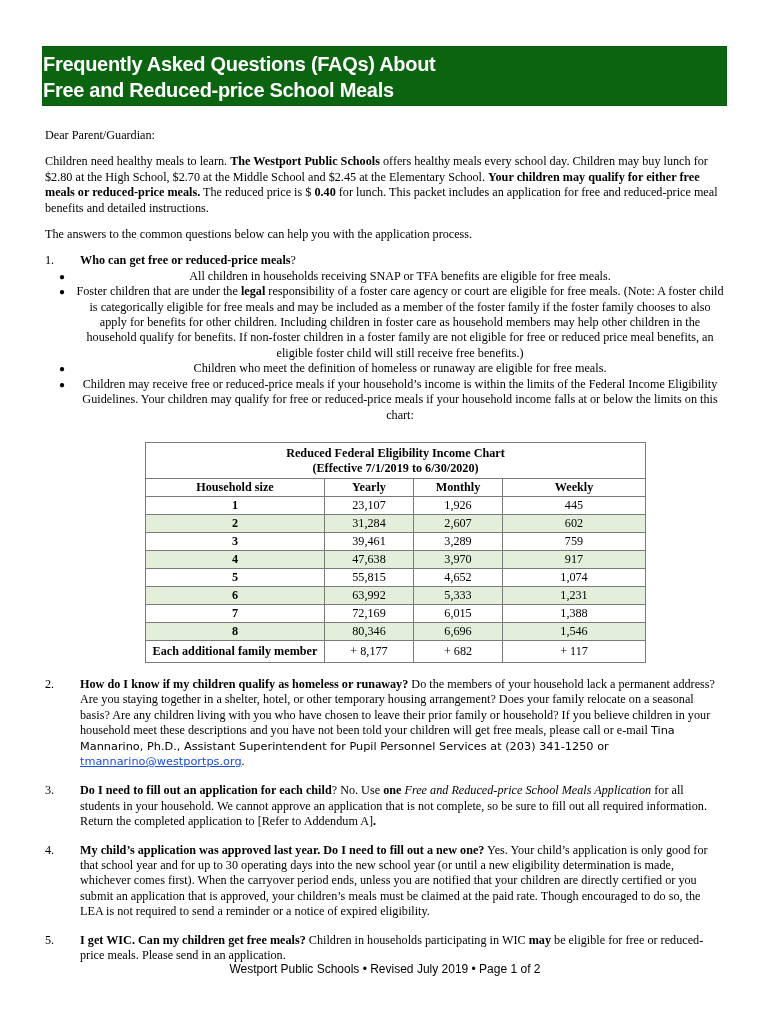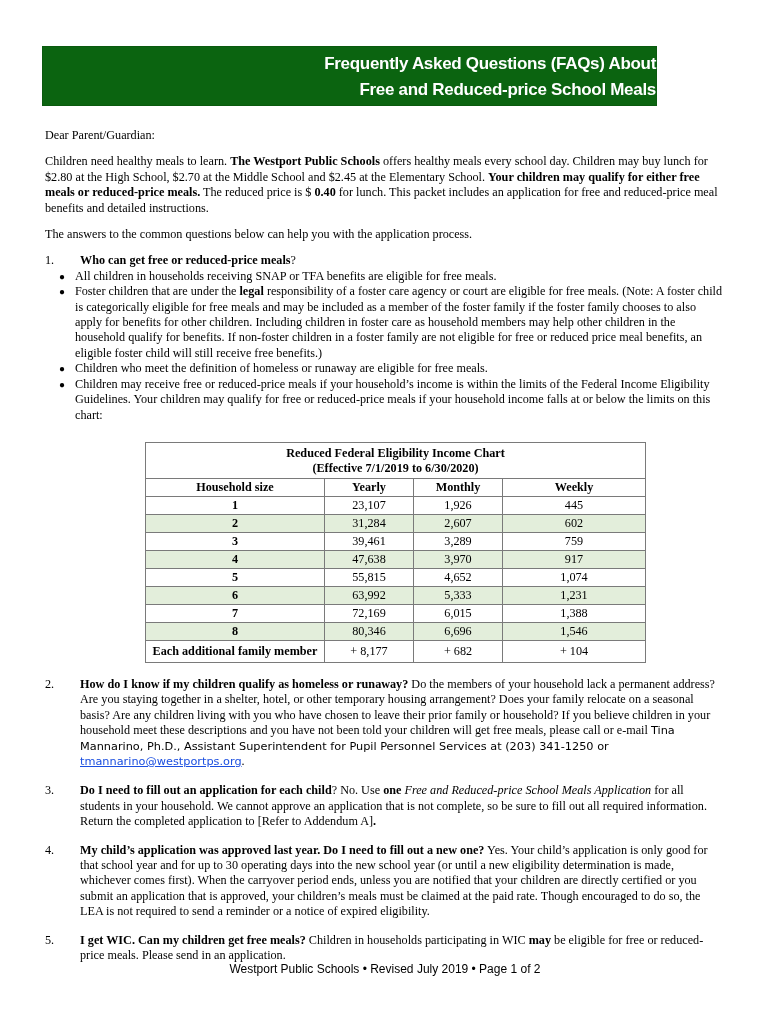--- a/index.html
+++ b/index.html
@@ -1,38 +1,38 @@
 <!DOCTYPE html>
 <html><head>
 <meta charset="utf-8">
 <style>
   html, body { margin: 0; padding: 0; background: #ffffff; }
   body {
     width: 770px; height: 1024px; overflow: hidden; position: relative;
     font-family: "Liberation Serif", serif; color: #000; font-size: 12.2px;
   }
   .banner {
-    position: absolute; left: 42px; top: 46px; width: 615px; height: 60px;
+    position: absolute; left: 42px; top: 46px; width: 685px; height: 60px;
     background: #0b6410; border: 1px solid #0a5a0e;
-    color: #fff; text-align: right;
+    color: #fff; text-align: left;
     font-family: "Liberation Sans", sans-serif; font-weight: bold;
-    font-size: 17px; line-height: 26px; padding-top: 4px; box-sizing: border-box;
+    font-size: 20px; line-height: 26px; padding-top: 4px; box-sizing: border-box;
     letter-spacing: -0.3px;
   }
   .content { position: absolute; left: 45px; top: 128px; width: 680px; line-height: 15.4px; }
   p { margin: 0; }
   .greet { margin-bottom: 11px; }
   .para { margin-bottom: 11px; }
   ol.faq { margin: 0; padding: 0; list-style: none; }
   ol.faq > li { position: relative; padding-left: 35px; }
   .num { position: absolute; left: 0; top: 0; width: 20px; }
   ul.bullets { list-style: none; margin: 0; padding: 0; }
   ul.bullets li { position: relative; padding-left: 0; margin-left: -5px; }
   ul.bullets li .dot { position: absolute; left: -16px; top: 0; font-size: 10px; }
-  ul.bullets li .txt { display: block; }
+  ul.bullets li .txt { display: block; text-align: center; }
   .q1 { margin-bottom: 14px; }
   table.income {
     border-collapse: collapse; margin: 19px 0 0 65px; width: 501px;
     font-size: 12.2px; line-height: 15px;
   }
   table.income td, table.income th { border: 1px solid #7a7a7a; padding: 1px 4px 1px 4px; text-align: center; }
   table.income th.title { font-weight: bold; padding: 3px 0 2px 0; }
   table.income .hdr td { font-weight: bold; }
   table.income tr.shade td { background: #e3eedb; }
   table.income td.size { font-weight: bold; width: 170px; }
@@ -144,21 +144,21 @@
         <tr class="shade">
           <td class="size">8</td>
           <td>80,346</td>
           <td>6,696</td>
           <td>1,546</td>
         </tr>
         <tr>
           <td class="size" style="padding:3px 4px;">Each additional family member</td>
           <td>+ 8,177</td>
           <td>+ 682</td>
-          <td>+ 104</td>
+          <td>+ 117</td>
         </tr>
       </tbody>
         </table>
     </li>
 
     <li>
       <span class="num">2.</span>
       <div><b>How do I know if my children qualify as homeless or runaway?</b><span> Do the members of your household lack a permanent address? Are you staying together in a shelter, hotel, or other temporary housing arrangement? Does your family relocate on a seasonal basis? Are any children living with you who have chosen to leave their prior family or household? If you believe children in your household meet these descriptions and you have not been told your children will get free meals, please call or e-mail </span><span class="sansinline">Tina Mannarino, Ph.D., Assistant Superintendent for Pupil Personnel Services at (203) 341-1250 or</span><br><a class="email" href="#">tmannarino@westportps.org</a><span>.</span></div>
     </li>
     <li class="gap"></li>

